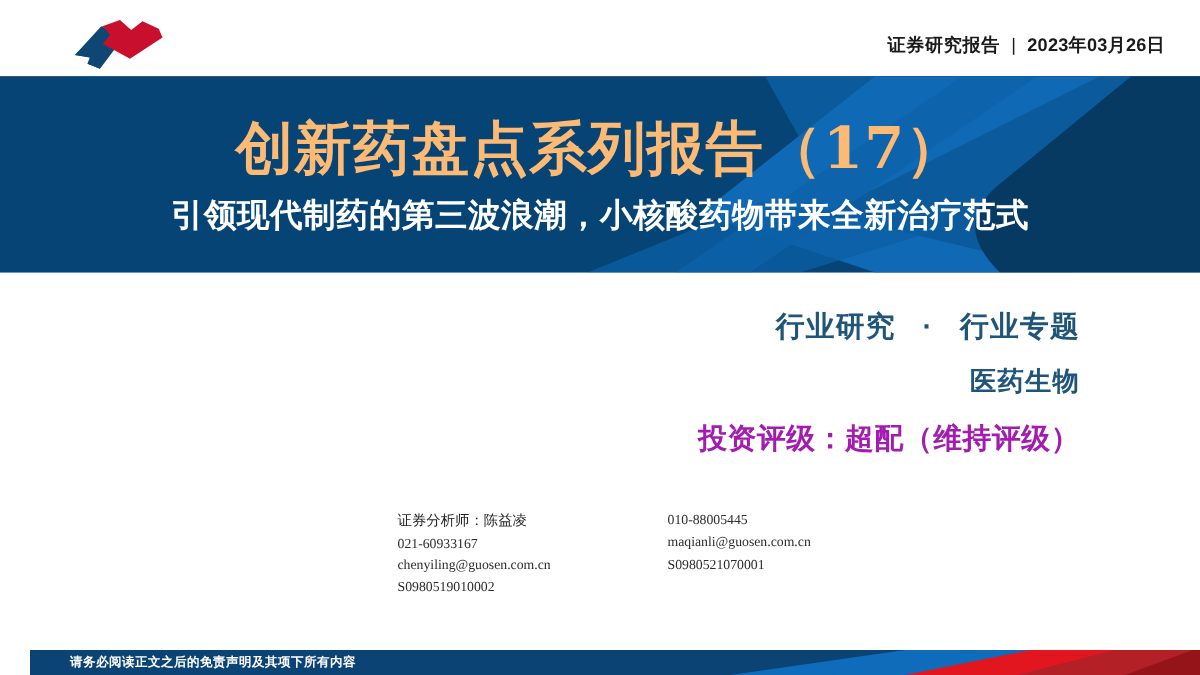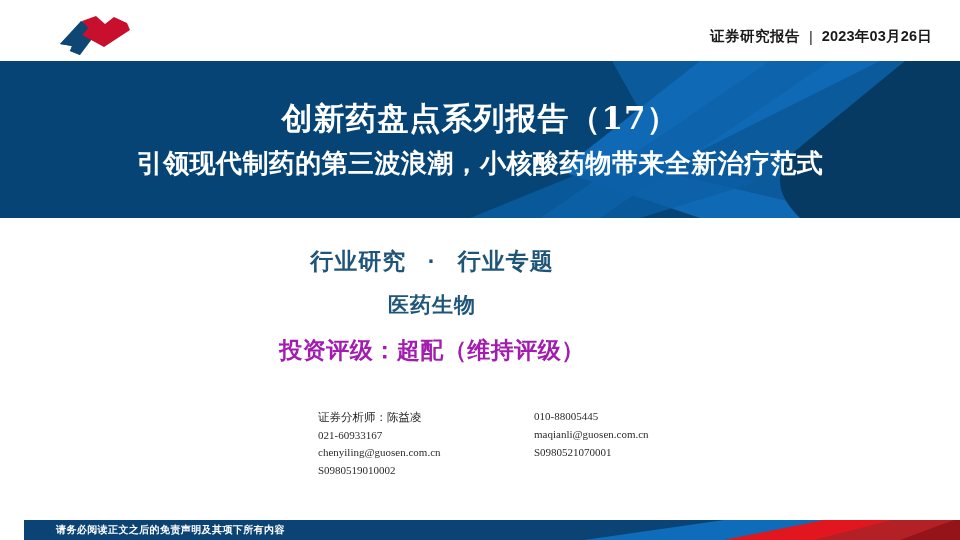--- a/index.html
+++ b/index.html
@@ -104,44 +104,44 @@
     width: 960px;
     height: 157px;
     display: flex;
     flex-direction: column;
     align-items: center;
     justify-content: center;
     z-index: 3;
   }
   .title-main {
     font-family: "DejaVu Serif", "Liberation Serif", serif;
-    font-size: 31px;
-    font-weight: bold;
-    color: #ffffff;
+    font-size: 46px;
+    font-weight: bold;
+    color: #fdba74;
     letter-spacing: 1px;
     line-height: 1.2;
     white-space: nowrap;
     margin-bottom: 10px;
   }
   .title-sub {
     font-family: "Liberation Sans", "DejaVu Sans", sans-serif;
     font-size: 26px;
     font-weight: bold;
     color: #ffffff;
     letter-spacing: 0.4px;
     line-height: 1.2;
     white-space: nowrap;
   }
 
   
   .meta {
     position: absolute;
     left: 0; top: 218px;
     width: 864px;
-    text-align: center;
+    text-align: right;
   }
   .meta-line1 {
     margin-top: 28px;
     font-family: "Liberation Sans", "DejaVu Sans", sans-serif;
     font-size: 23px;
     font-weight: bold;
     color: #1f5579;
     letter-spacing: 1px;
   }
   .meta-line1 .dot-sep { margin: 0 14px; }

